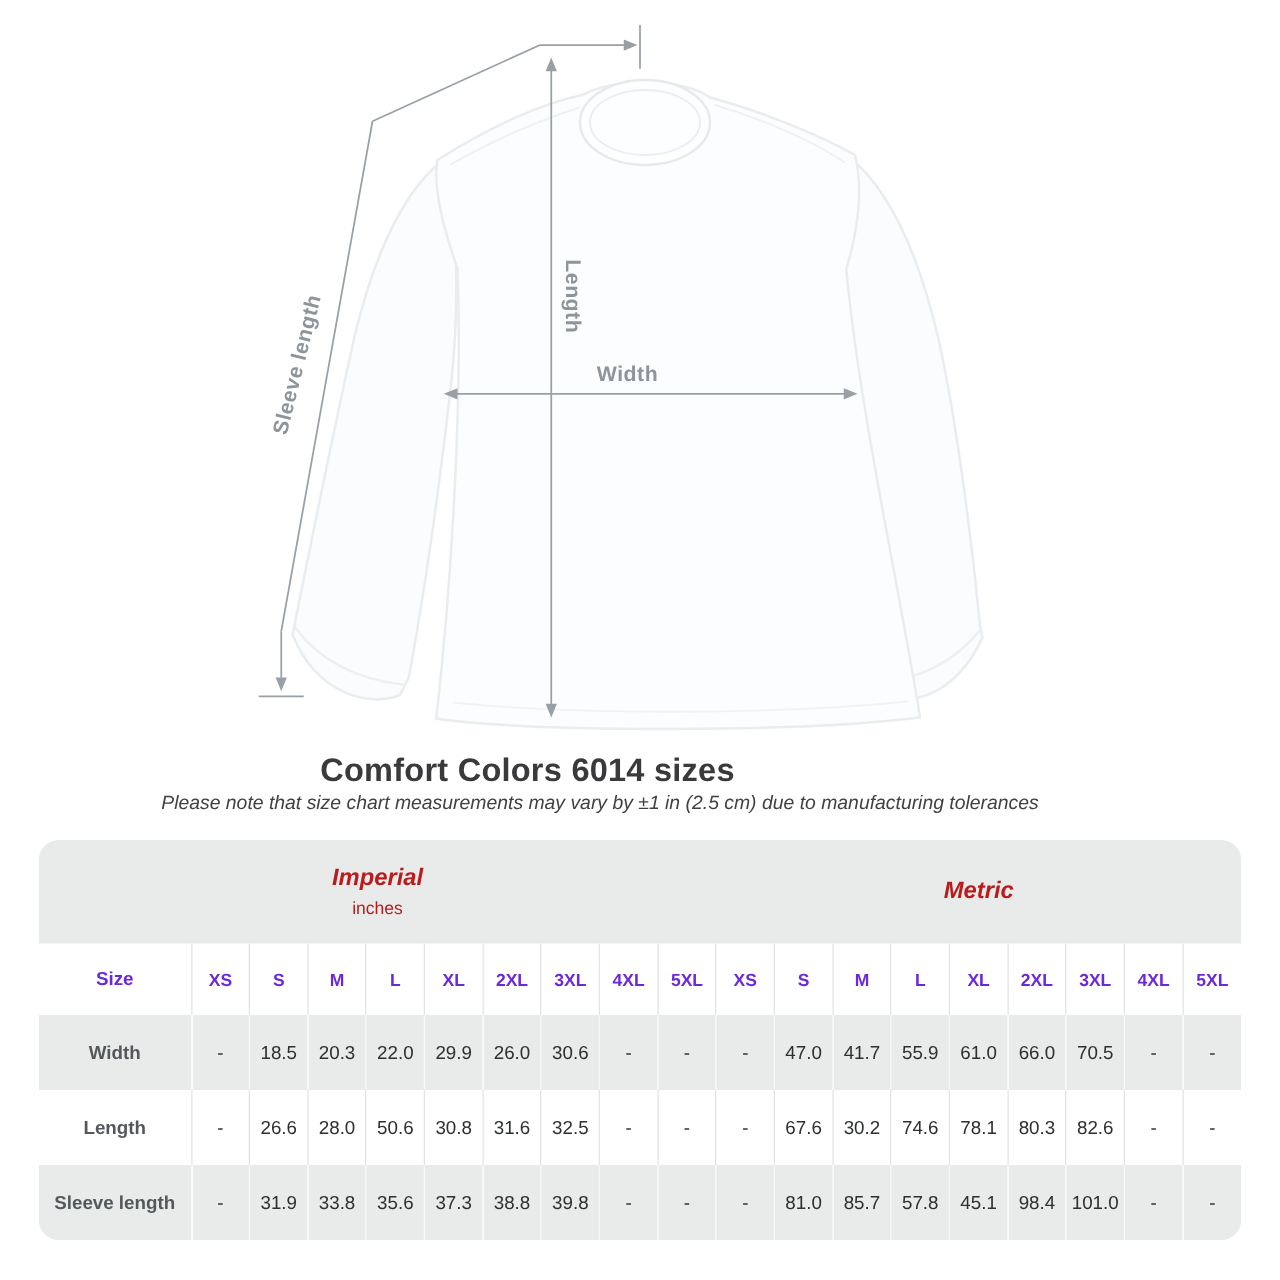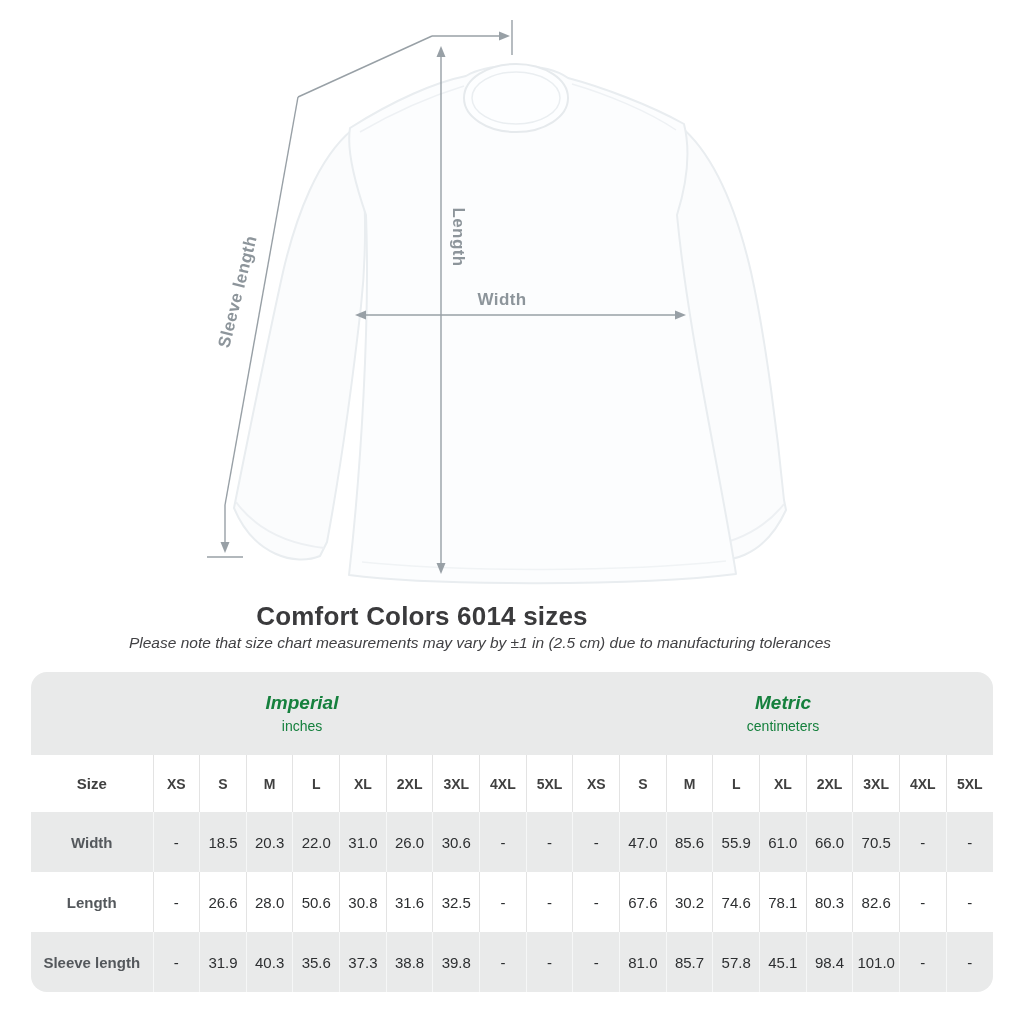--- a/index.html
+++ b/index.html
@@ -19,36 +19,36 @@
   .page-note {
     position: absolute; top: 634px; left: 0; width: 960px;
     text-align: center; font-size: 15.5px; font-style: italic; color: #414144;
   }
 
   .table-card {
     position: absolute; left: 31px; top: 672px; width: 962px;
     border-radius: 16px; overflow: hidden; background: #ffffff;
   }
   .unit-band { height: 83px; background: #e9eaea; display: flex; align-items: center; }
-  .band-half { text-align: center; color: #15803d; }
+  .band-half { text-align: center; color: #b91c1c; }
   .band-half.imperial { width: 542px; }
   .band-half.metric { flex: 1; }
   .band-label { font-size: 19px; font-weight: 700; font-style: italic; line-height: 1.1; }
   .band-unit  { font-size: 14px; margin-top: 4px; }
 
   table.size-table {
     width: 962px; border-collapse: collapse; table-layout: fixed; background: #fff;
   }
   .size-table th, .size-table td {
     text-align: center; vertical-align: middle; padding: 0;
     border-left: 1px solid #e3e3e3; overflow: hidden; white-space: nowrap;
   }
   .size-table th:first-child, .size-table td:first-child { border-left: none; }
   .size-table thead th {
-    height: 57px; font-size: 14px; font-weight: 700; color: #404040; background: #fff;
+    height: 57px; font-size: 14px; font-weight: 700; color: #6d28d9; background: #fff;
   }
   .size-table thead th.label-col { font-size: 15px; }
   .size-table tbody td { height: 60px; font-size: 15px; color: #2d2f31; }
   .size-table tbody td.row-label { font-weight: 700; color: #54585c; font-size: 15px; }
   .size-table tbody tr.alt td { background: #e9eaea; border-left-color: #f6f7f7; }
   .size-table tbody tr.alt td:first-child { border-left: none; }
 
   .dim-label {
     font-size: 17px; font-weight: 600; fill: #8d959b; letter-spacing: 0.4px;
   }
@@ -133,21 +133,20 @@
 <div class="page-note">Please note that size chart measurements may vary by ±1 in (2.5 cm) due to manufacturing tolerances</div>
 
 <div class="table-card">
   <div class="unit-band">
     <div class="band-half imperial">
       <div class="band-label">Imperial</div>
       <div class="band-unit">inches</div>
     </div>
     <div class="band-half metric">
       <div class="band-label">Metric</div>
-      <div class="band-unit">centimeters</div>
     </div>
   </div>
   <table class="size-table">
     <colgroup id="table-cols">
         <col style="width: 122px;">
         <col>
         <col>
         <col>
         <col>
         <col>
@@ -188,28 +187,28 @@
           <th>5XL</th>
         </tr>
     </thead>
     <tbody id="table-body">
         <tr class="alt">
           <td class="row-label">Width</td>
           <td>-</td>
           <td>18.5</td>
           <td>20.3</td>
           <td>22.0</td>
-          <td>31.0</td>
+          <td>29.9</td>
           <td>26.0</td>
           <td>30.6</td>
           <td>-</td>
           <td>-</td>
           <td>-</td>
           <td>47.0</td>
-          <td>85.6</td>
+          <td>41.7</td>
           <td>55.9</td>
           <td>61.0</td>
           <td>66.0</td>
           <td>70.5</td>
           <td>-</td>
           <td>-</td>
         </tr>
         <tr>
           <td class="row-label">Length</td>
           <td>-</td>
@@ -228,21 +227,21 @@
           <td>78.1</td>
           <td>80.3</td>
           <td>82.6</td>
           <td>-</td>
           <td>-</td>
         </tr>
         <tr class="alt">
           <td class="row-label">Sleeve length</td>
           <td>-</td>
           <td>31.9</td>
-          <td>40.3</td>
+          <td>33.8</td>
           <td>35.6</td>
           <td>37.3</td>
           <td>38.8</td>
           <td>39.8</td>
           <td>-</td>
           <td>-</td>
           <td>-</td>
           <td>81.0</td>
           <td>85.7</td>
           <td>57.8</td>

